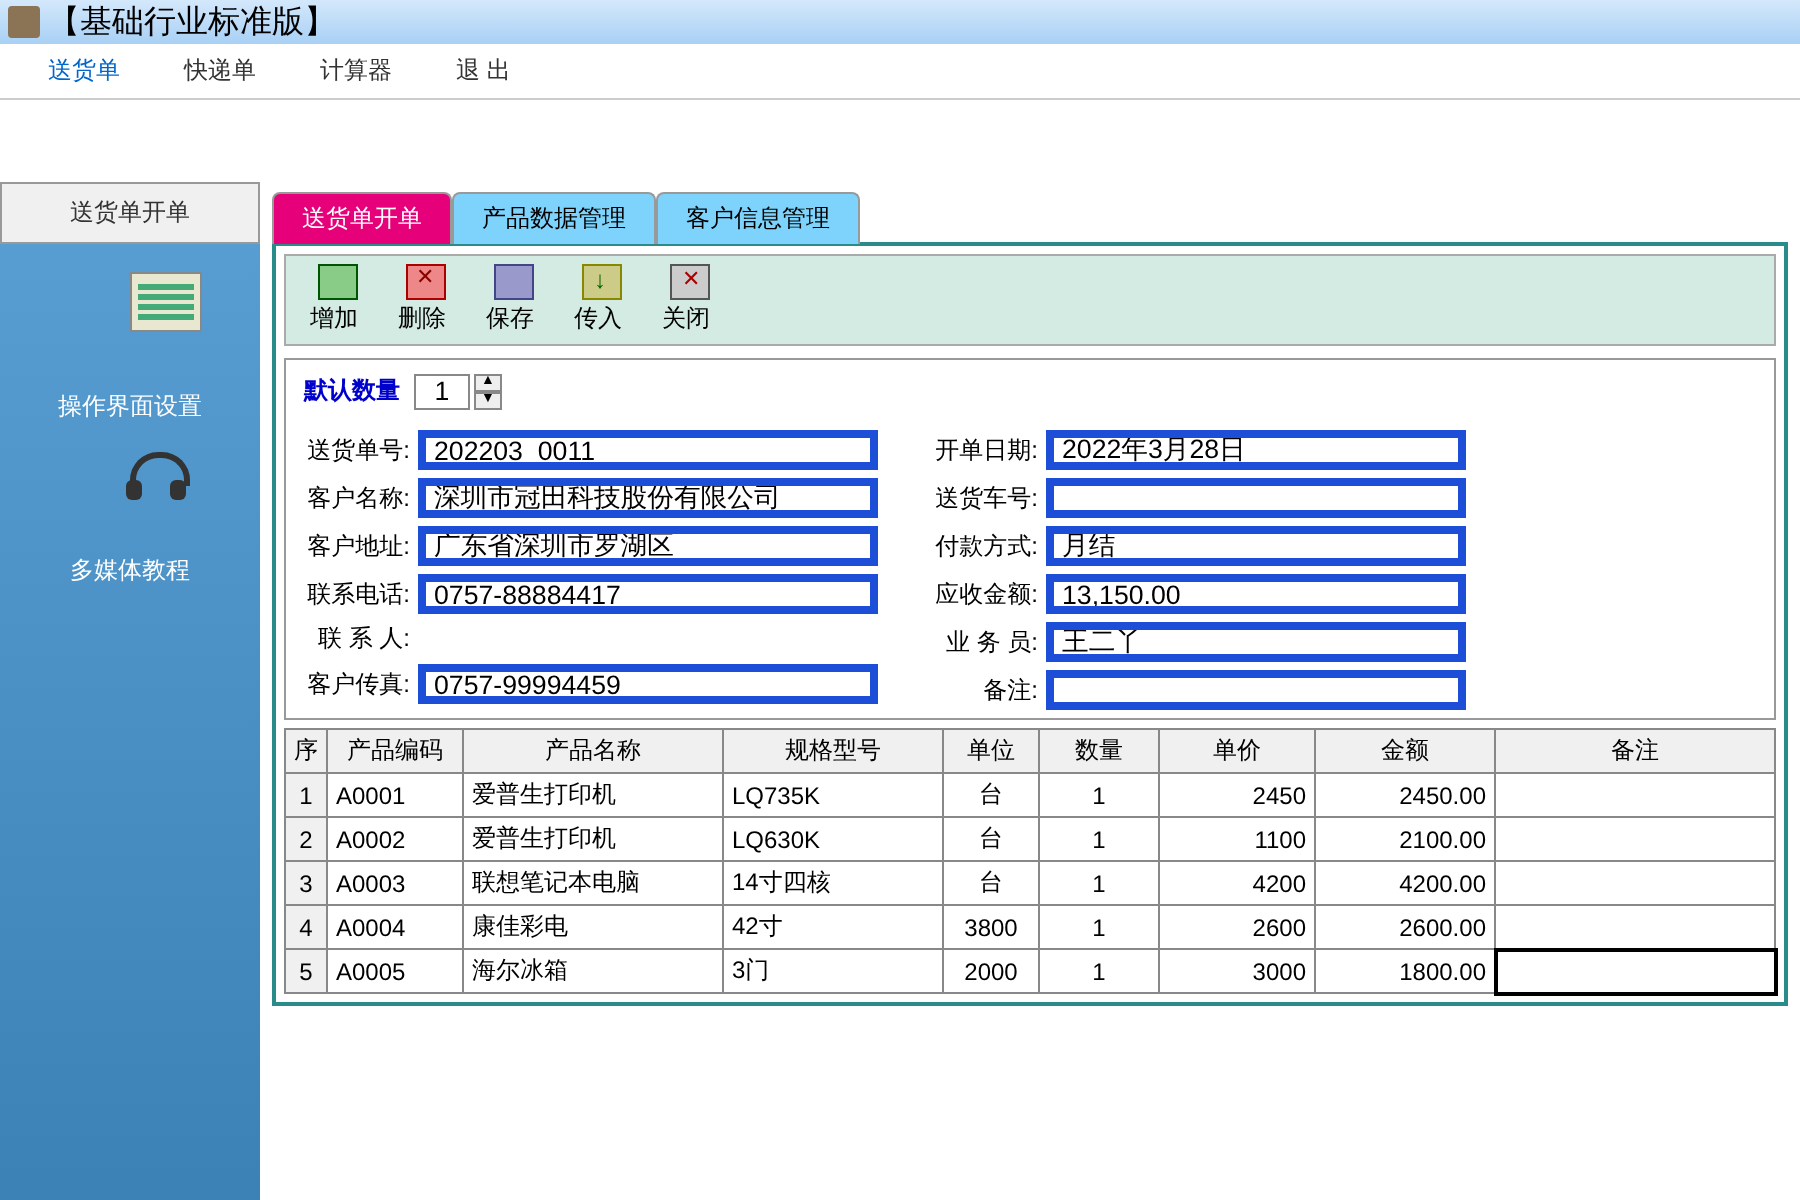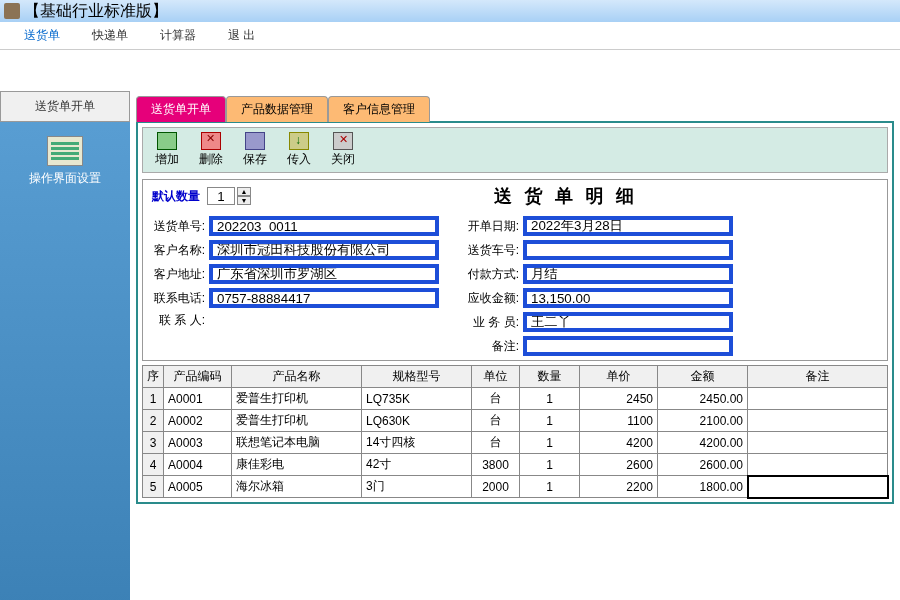--- a/index.html
+++ b/index.html
@@ -10,37 +10,37 @@
 .title-text { font-size: 16px; color: #000; }
 
 .menu-bar { height: 28px; background: #fff; border-bottom: 1px solid #ccc; display: flex; align-items: center; padding: 0 8px; }
 .menu-item { padding: 4px 16px; color: #333; cursor: pointer; }
 .menu-item.active { color: #0066cc; }
 
 .body-wrap { display: flex; height: 550px; margin-top: 41px; }
 
 .sidebar { width: 130px; background: linear-gradient(#5a9fd4, #3a7fb4); display: flex; flex-direction: column; align-items: center; padding-top: 0; }
 .sidebar-header { width: 100%; background: #f0f0f0; color: #333; text-align: center; padding: 6px 0; border: 1px solid #999; font-size: 12px; }
-.sidebar-item { display: flex; flex-direction: column; align-items: center; margin-top: 14px; cursor: pointer; color: #fff; }
+.sidebar-item { display: flex; flex-direction: column; align-items: flex-end; margin-top: 14px; cursor: pointer; color: #fff; gap: 25px; }
 .sidebar-icon { width: 36px; height: 30px; background: #e8e8d0; border: 1px solid #888; margin-bottom: 4px; display: flex; flex-direction: column; justify-content: center; padding: 2px; }
 .sidebar-icon .bar { height: 3px; background: #4a7; margin: 1px; }
 .headset-icon { width: 30px; height: 26px; position: relative; }
 .headset-icon::before { content: ""; position: absolute; width: 24px; height: 14px; border: 3px solid #333; border-bottom: none; border-radius: 14px 14px 0 0; left: 0; top: 0; }
 .headset-icon::after { content: ""; position: absolute; width: 8px; height: 10px; background: #333; border-radius: 3px; left: -2px; bottom: 2px; box-shadow: 22px 0 0 #333; }
 
 .main { flex: 1; background: #fff; padding: 4px 6px 0 6px; }
 
 .tabs { display: flex; }
-.tab { padding: 4px 14px; border: 1px solid #999; border-bottom: none; background: #fdba74; margin-right: 0; cursor: pointer; border-radius: 4px 4px 0 0; position: relative; top: 1px; }
+.tab { padding: 4px 14px; border: 1px solid #999; border-bottom: none; background: #7dd3fc; margin-right: 0; cursor: pointer; border-radius: 4px 4px 0 0; position: relative; top: 1px; }
 .tab.active { background: #e6007a; color: #fff; }
 
 .panel { border: 2px solid #2a8b8b; background: #fff; padding: 4px; }
 
 .toolbar { display: flex; gap: 0; background: #d4ebe4; padding: 2px; border: 1px solid #aaa; }
-.tbtn { display: flex; flex-direction: column; align-items: center; padding: 2px 10px; cursor: pointer; }
+.tbtn { display: flex; flex-direction: column; align-items: flex-end; padding: 2px 10px; cursor: pointer; }
 .tbtn .ticon { width: 20px; height: 18px; margin-bottom: 1px; }
 .ticon.add { background: #8c8; border: 1px solid #050; }
 .ticon.del { background: #e88; border: 1px solid #a00; position: relative; }
 .ticon.del::after { content: "✕"; position: absolute; left: 4px; top: -1px; color: #800; font-size: 11px; }
 .ticon.save { background: #99c; border: 1px solid #448; }
 .ticon.in { background: #cc8; border: 1px solid #880; position: relative; }
 .ticon.in::after { content: "↓"; position: absolute; left: 5px; color: #060; font-weight: bold; }
 .ticon.close { background: #ccc; border: 1px solid #555; position: relative; }
 .ticon.close::after { content: "✕"; position: absolute; left: 5px; color: #a00; font-size: 11px; }
 
@@ -89,20 +89,24 @@
     <div class="sidebar-header">送货单开单</div>
     <div class="sidebar-item">
       <div class="sidebar-icon">
           <div class="bar"></div>
           <div class="bar"></div>
           <div class="bar"></div>
           <div class="bar"></div>
         </div>
       <span>操作界面设置</span>
     </div>
+    <div class="sidebar-item">
+      <div class="headset-icon"></div>
+      <span>多媒体教程</span>
+    </div>
   </div>
 
   <div class="main">
     <div class="tabs">
       <div class="tab active">送货单开单</div>
       <div class="tab">产品数据管理</div>
       <div class="tab">客户信息管理</div>
     </div>
 
     <div class="panel">
@@ -130,21 +134,20 @@
       </div>
 
       <div class="form-area">
         <div class="qty-row">
           <span class="qty-label">默认数量</span>
           <input class="qty-input" value="1" style="">
           <span class="spin">
             <button>▲</button>
             <button>▼</button>
           </span>
-          <div class="form-title">送 货 单 明 细</div>
         </div>
 
         <div class="form-grid">
           <div class="form-col">
             <div class="frow">
                 <span class="flabel">送货单号:</span>
                 <input class="finput w1" value="202203_0011" style="">
               </div>
             <div class="frow">
                 <span class="flabel">客户名称:</span>
@@ -153,20 +156,24 @@
             <div class="frow">
                 <span class="flabel">客户地址:</span>
                 <input class="finput w1" value="广东省深圳市罗湖区" style="">
               </div>
             <div class="frow">
                 <span class="flabel">联系电话:</span>
                 <input class="finput w1" value="0757-88884417" style="">
               </div>
             <div class="frow">
                 <span class="flabel">联 系 人:</span>
+              </div>
+            <div class="frow">
+                <span class="flabel">客户传真:</span>
+                <input class="finput w1" value="0757-99994459" style="">
               </div>
           </div>
           <div class="form-col">
             <div class="frow">
                 <span class="flabel">开单日期:</span>
                 <input class="finput w2" value="2022年3月28日" style="">
               </div>
             <div class="frow">
                 <span class="flabel">送货车号:</span>
                 <input class="finput w2" value="" style="">
@@ -250,21 +257,21 @@
               <td class="right">2600.00</td>
               <td class="remark"></td>
             </tr>
             <tr class="sel">
               <td class="idx">5</td>
               <td>A0005</td>
               <td>海尔冰箱</td>
               <td>3门</td>
               <td class="num">2000</td>
               <td class="num">1</td>
-              <td class="right">2200</td>
+              <td class="right">3000</td>
               <td class="right">1800.00</td>
               <td class="remark"></td>
             </tr>
           </tbody>
       </table>
     </div>
   </div>
 </div>
 
 </body></html>

